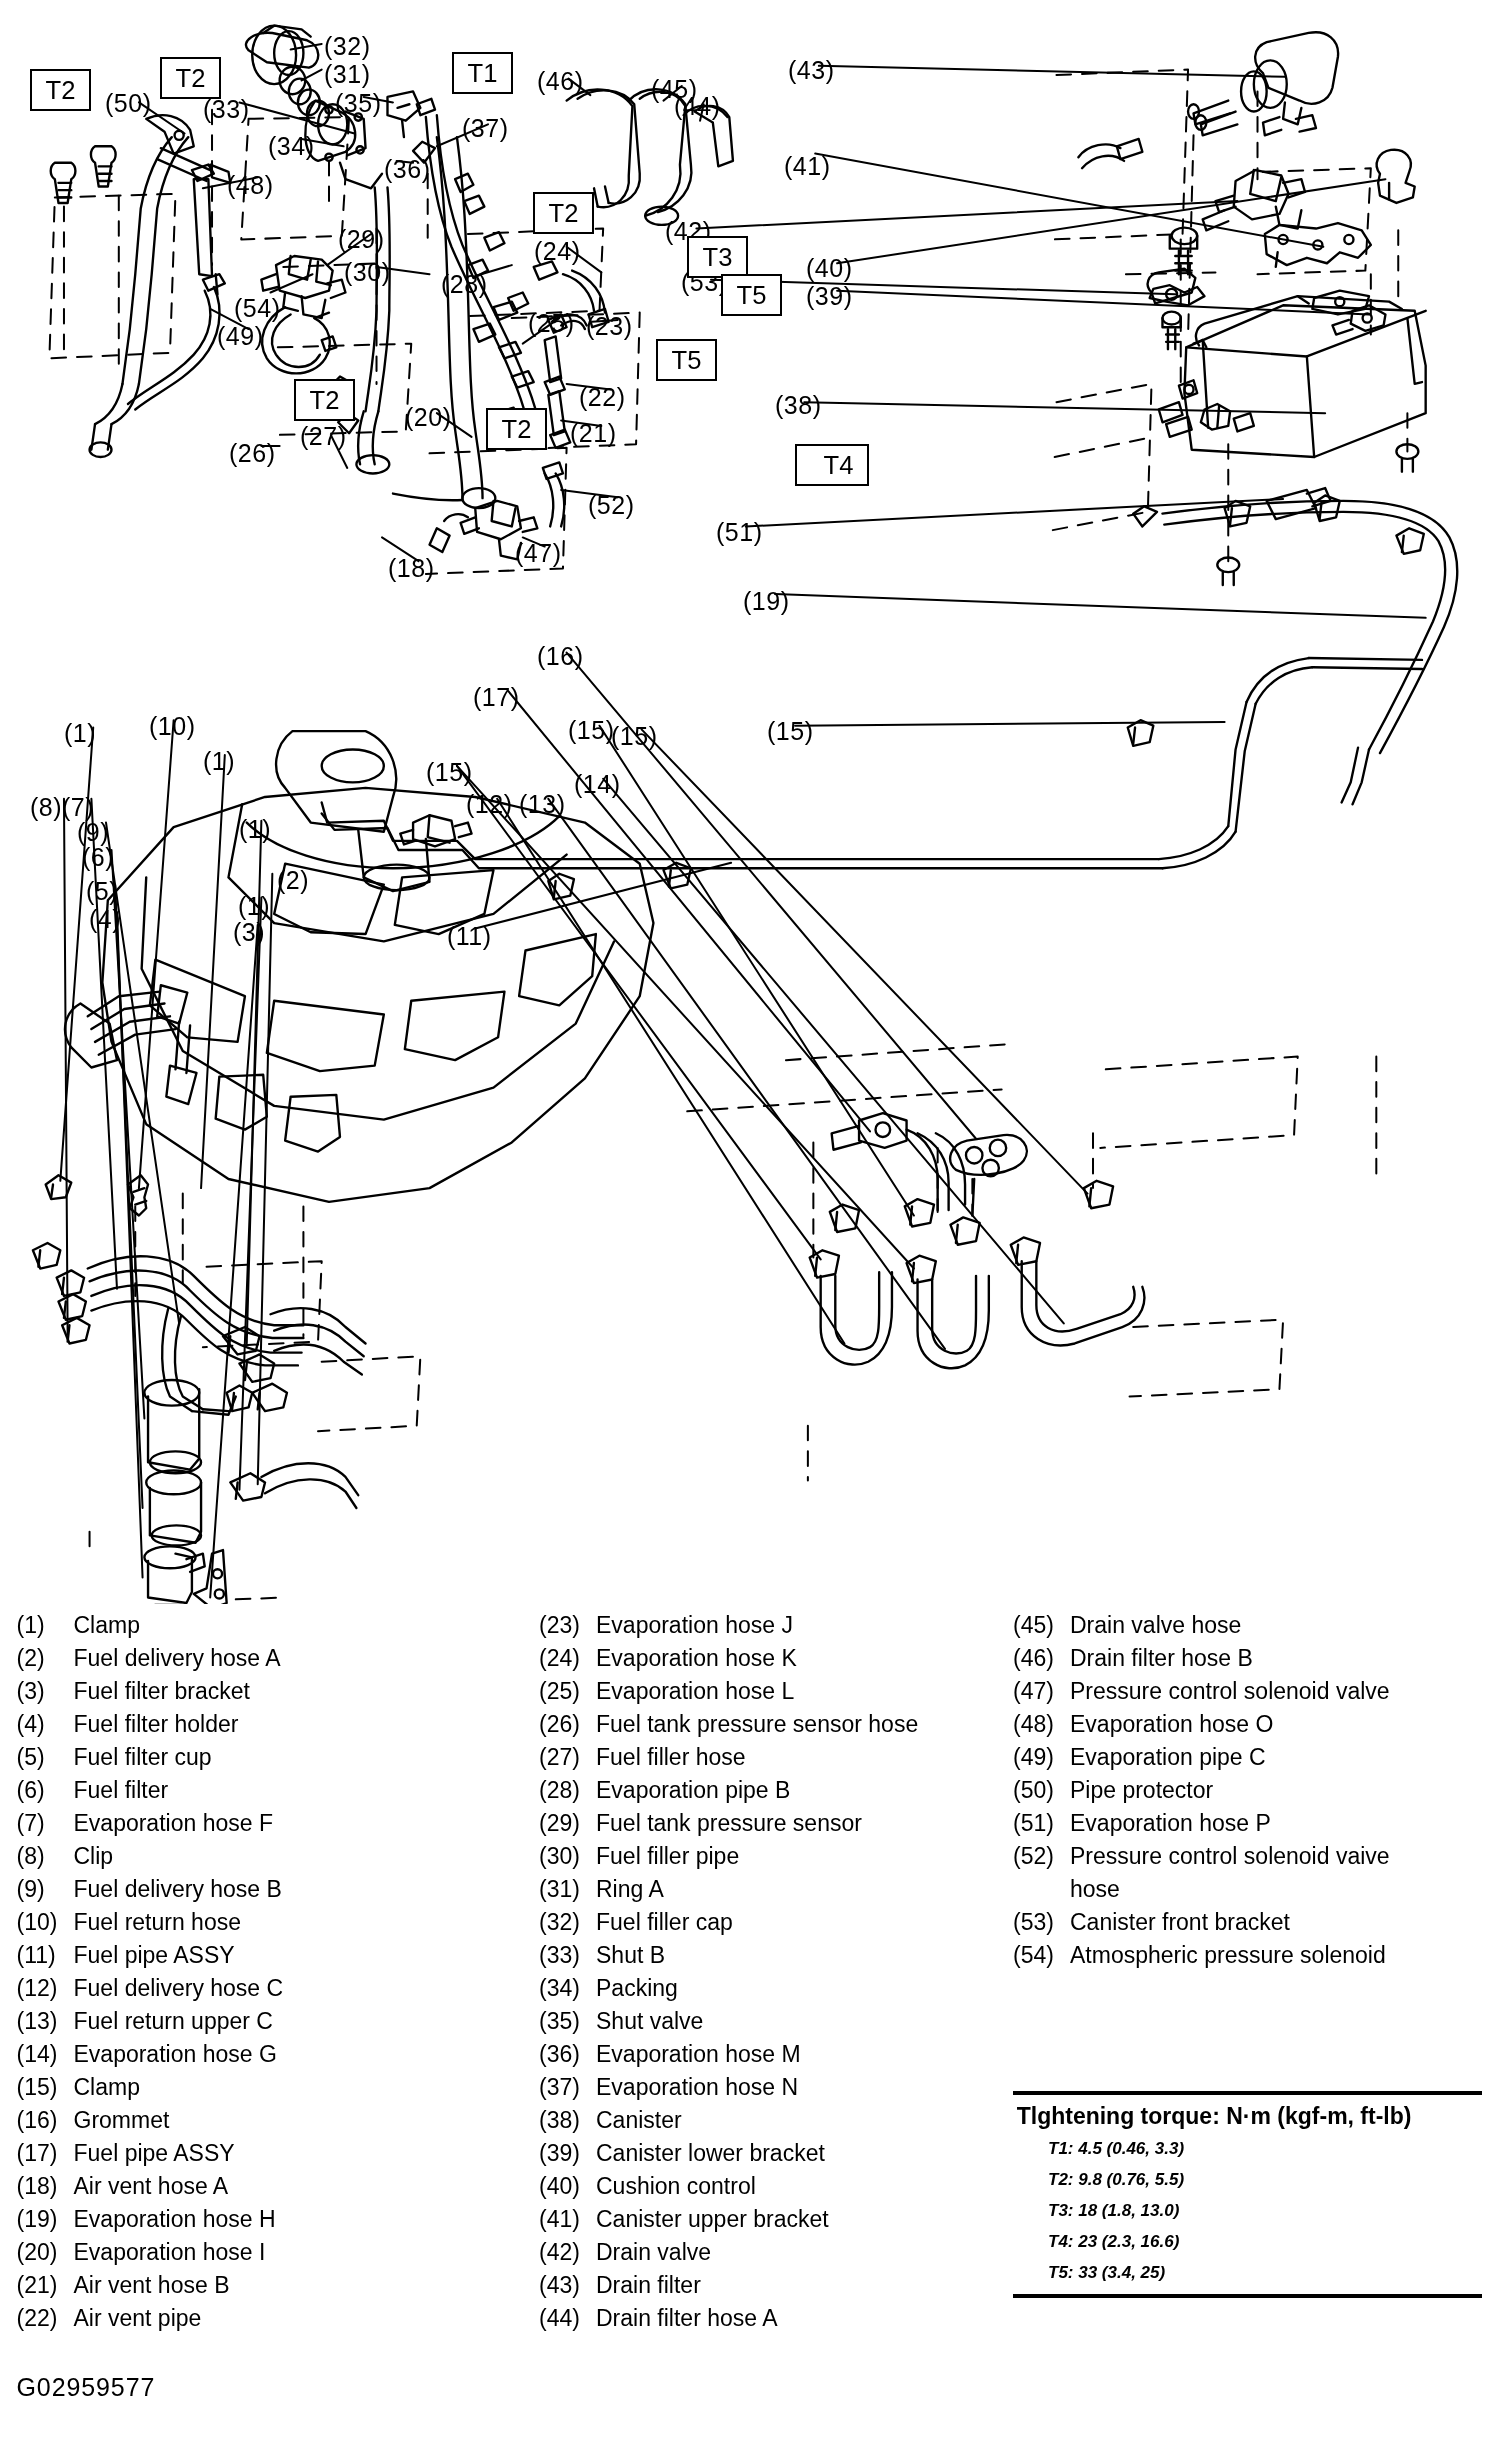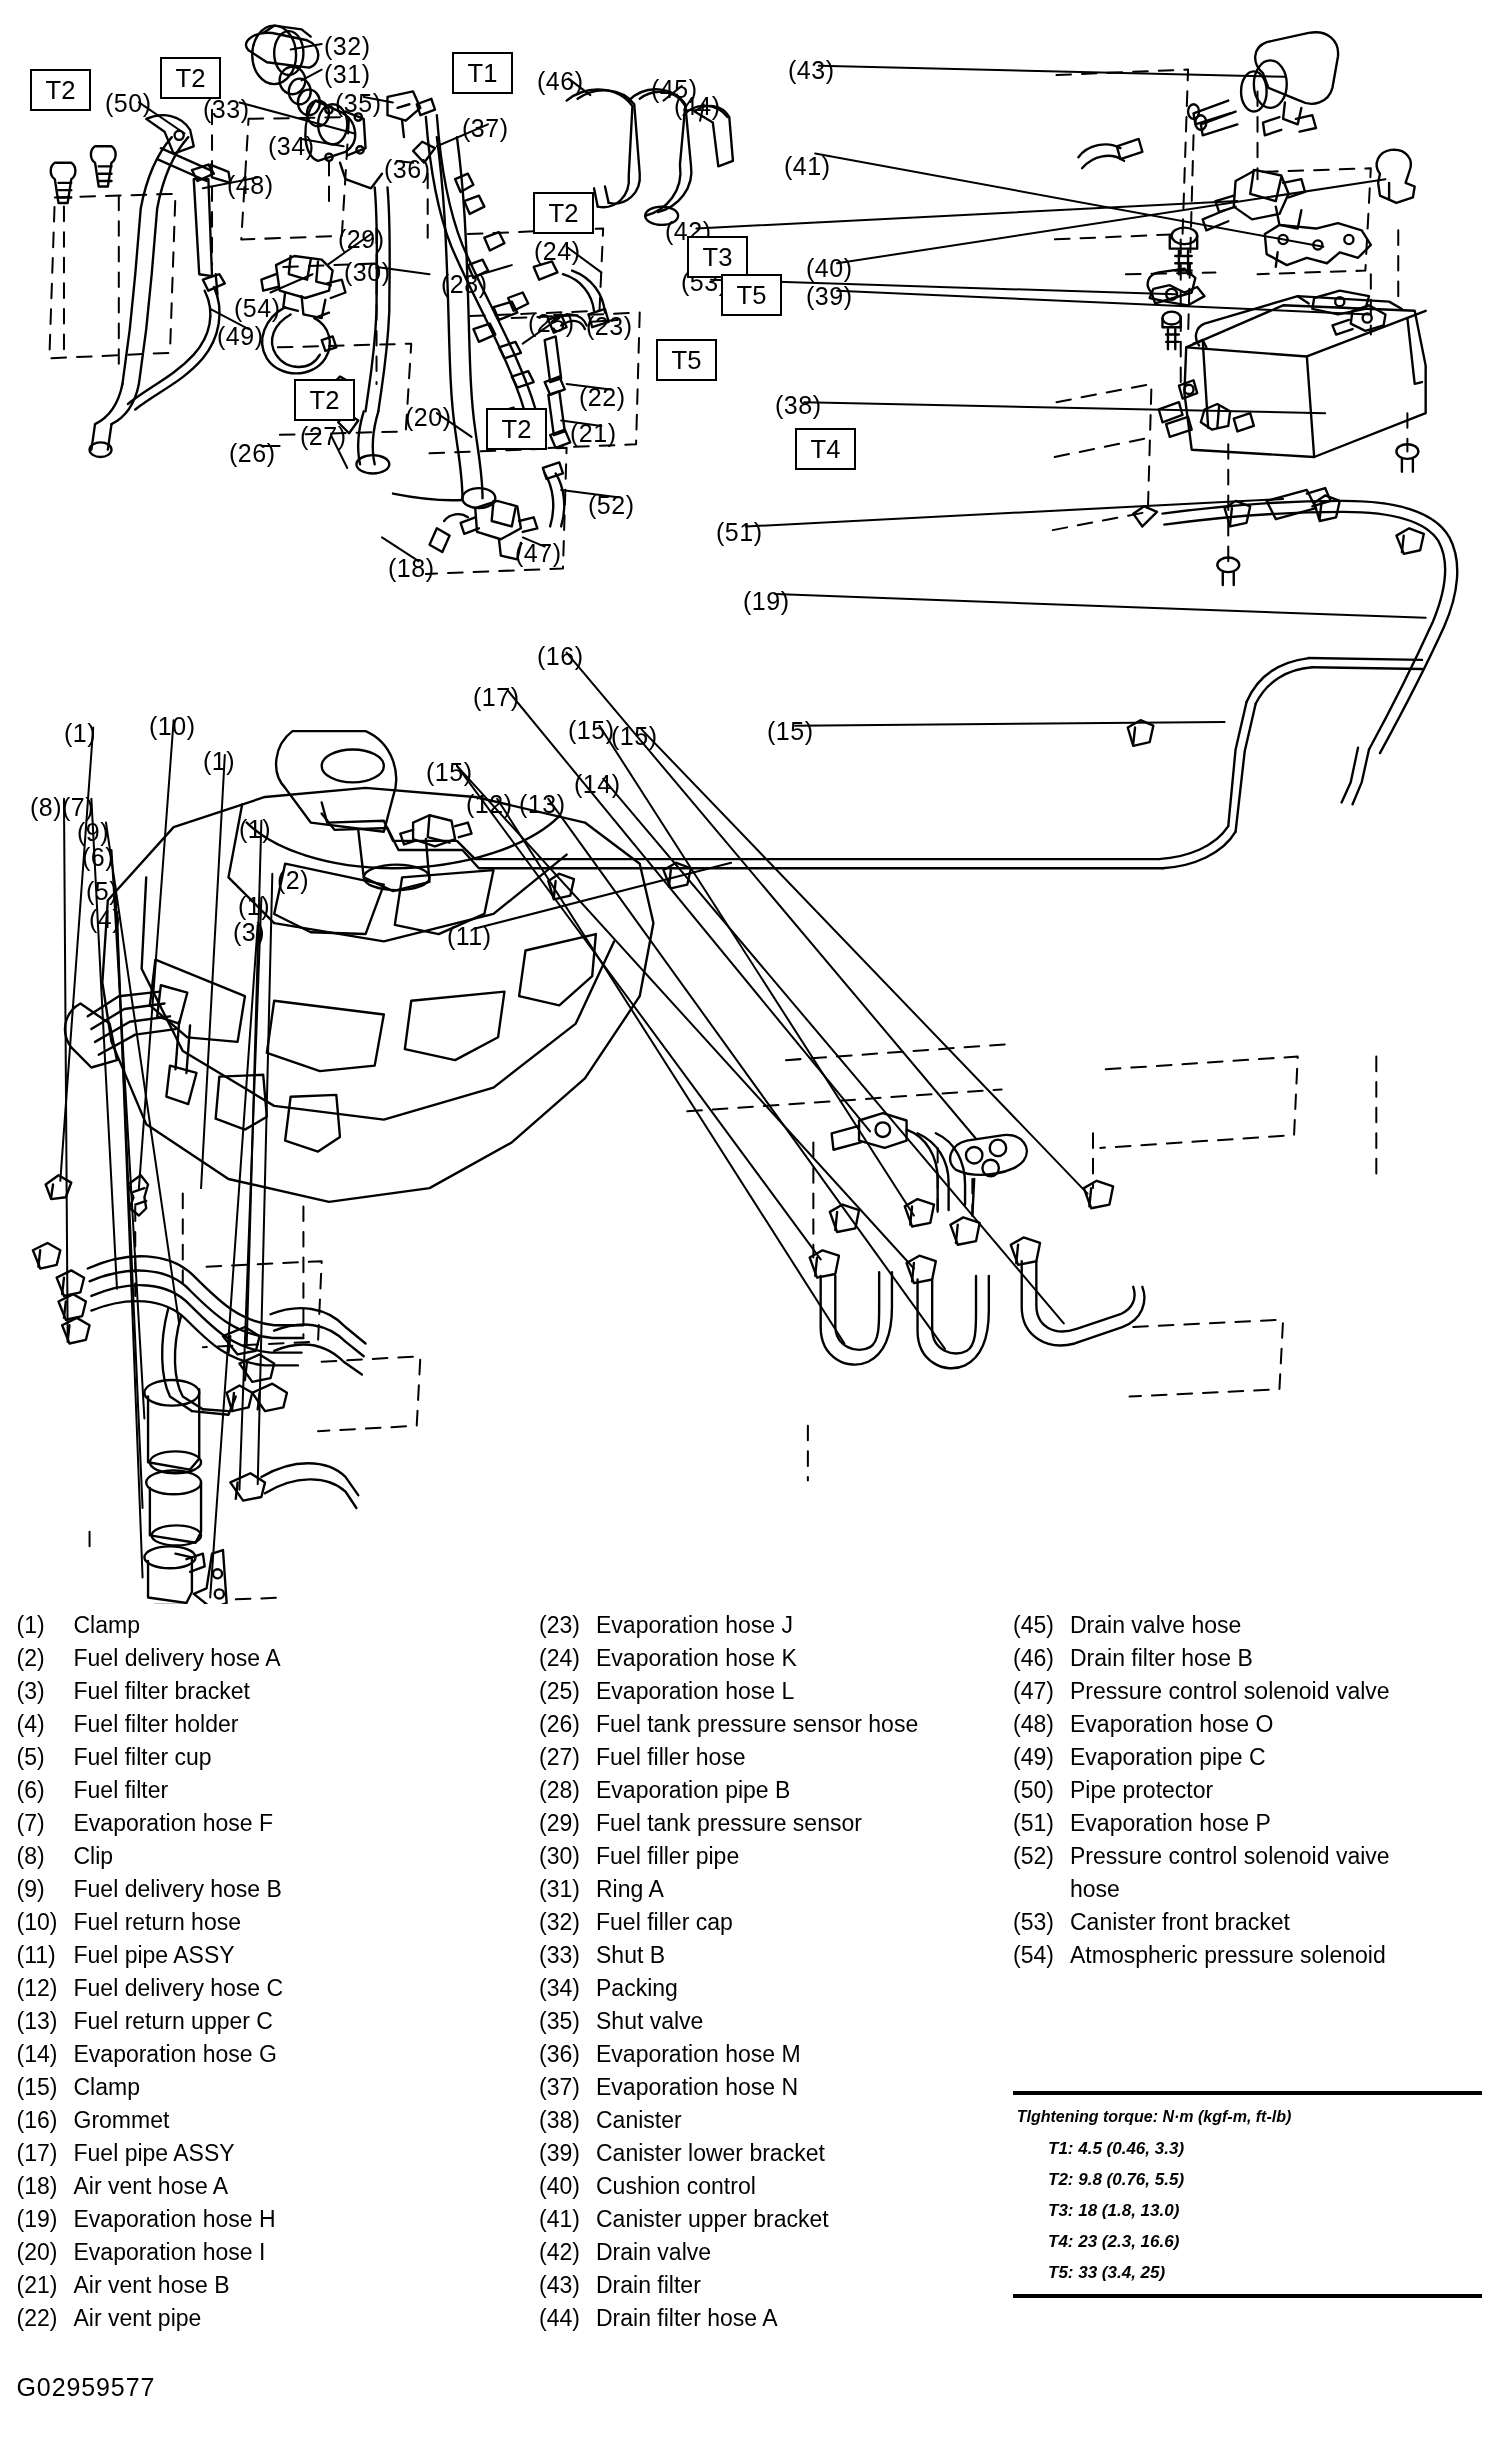--- a/index.html
+++ b/index.html
@@ -21,21 +21,21 @@
   .legnum{width:57px;flex:0 0 57px;}
   .legtxt{}
   .legtxt.cont{padding-left:57px;}
   #col1{left:16.5px;width:302px;}
   #col2{left:539px;width:439px;}
   #col3{left:1013px;width:475px;}
 
   
   #torque{position:absolute;left:1013px;top:2091px;width:469px;}
   #torque .rule{border-top:4.6px solid #000;}
-  #torque .ttl{font-style:italic;font-weight:bold;font-size:16px;line-height:31px;padding:5.5px 0 1.8px 3.7px;}
+  #torque .ttl{font-weight:bold;font-size:23px;line-height:31px;padding:5.5px 0 1.8px 3.7px;}
   #torque .trow{font-style:italic;font-weight:bold;font-size:17px;line-height:31px;padding-left:35px;}
   #torque .botrule{border-top:4.6px solid #000;margin-top:5.5px;}
 
   #figid{position:absolute;left:16.5px;top:2373px;font-size:25px;letter-spacing:0.9px;}
 </style>
 </head>
 <body>
 
 <div id="diagram">
   <svg width="1507" height="1604" viewBox="0 0 1649 1755">
@@ -624,21 +624,21 @@
   <div id="tbox-layer">
       <div class="tbox" style="left: 30px; top: 69px;">T2</div>
       <div class="tbox" style="left: 160px; top: 57px;">T2</div>
       <div class="tbox" style="left: 452px; top: 52px; text-align: center;">T1</div>
       <div class="tbox" style="left: 533px; top: 192px;">T2</div>
       <div class="tbox" style="left: 294px; top: 379px;">T2</div>
       <div class="tbox" style="left: 486px; top: 408px;">T2</div>
       <div class="tbox" style="left: 687px; top: 236px;">T3</div>
       <div class="tbox" style="left: 721px; top: 274px;">T5</div>
       <div class="tbox" style="left: 656px; top: 339px;">T5</div>
-      <div class="tbox" style="left: 795px; top: 428px;">T4</div>
+      <div class="tbox" style="left: 795px; top: 444px; padding-left: 13px;">T4</div>
     </div>
 </div>
 
 <div id="legend">
   <div class="legcol" id="col1">
       <div class="legrow">
         <div class="legnum">(1)</div>
         <div class="legtxt">Clamp</div>
       </div>
       <div class="legrow">

